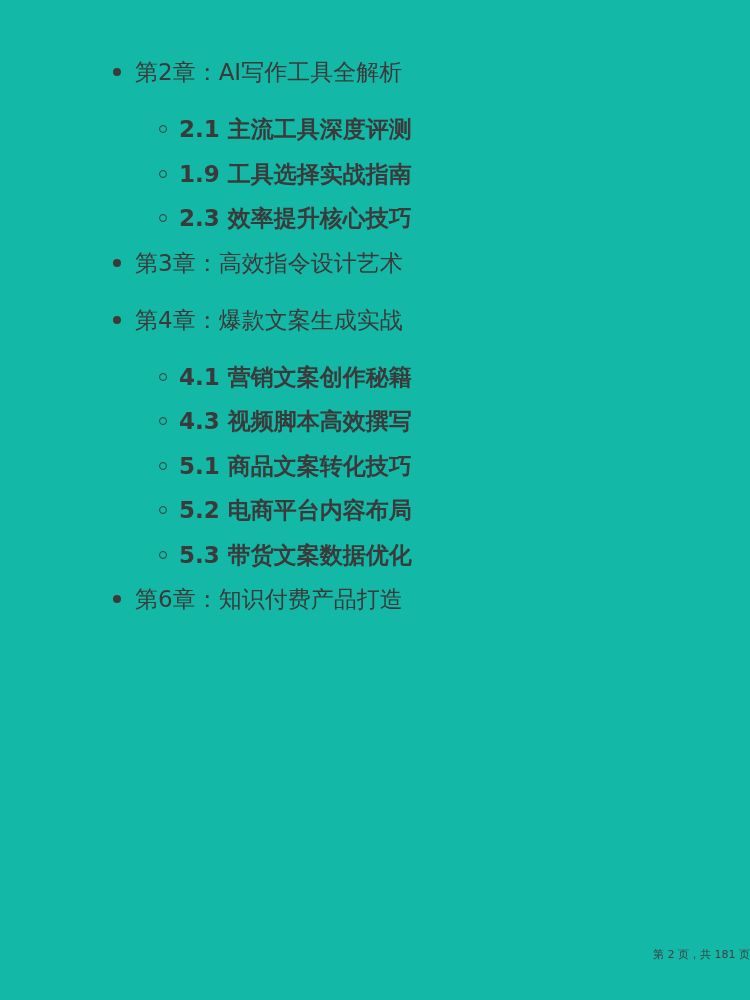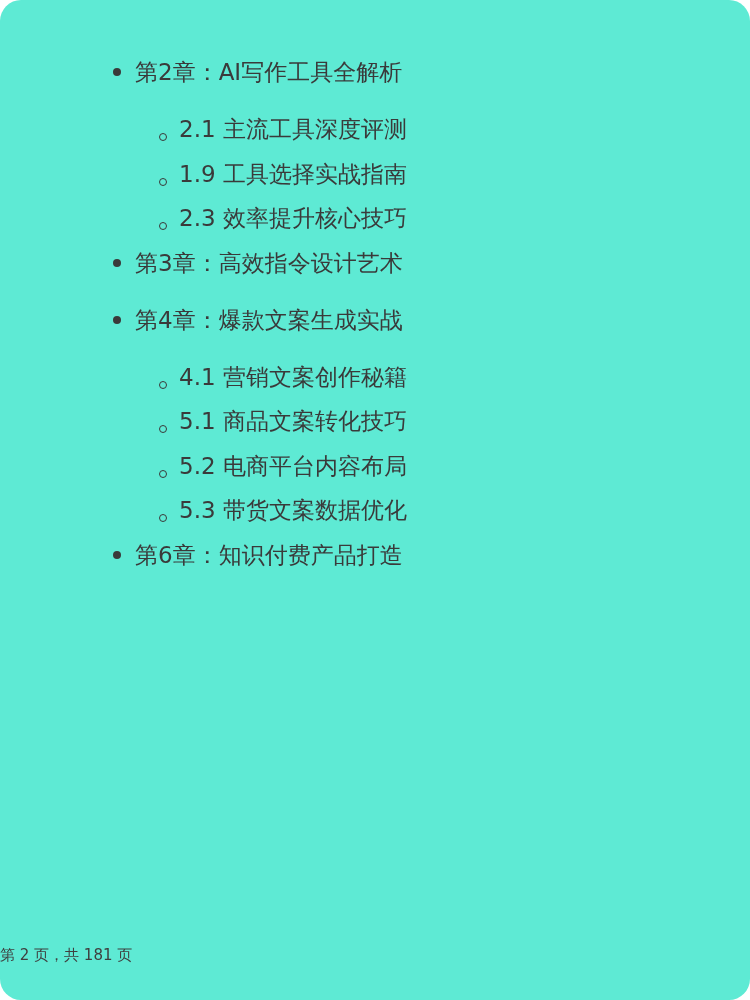--- a/index.html
+++ b/index.html
@@ -1,24 +1,23 @@
 <!DOCTYPE html>
 <html><head>
 <meta charset="utf-8">
 <style>
   html, body { margin: 0; padding: 0; background: #ffffff; }
   .page {
     position: relative;
     width: 750px;
     height: 1000px;
-    background: #5eead4;
+    background: #14b8a6;
     overflow: hidden;
     font-family: "DejaVu Sans", "Liberation Sans", sans-serif;
     color: #3a3a3a;
-    border-radius: 21px;
   }
   .toc {
     position: absolute;
     top: 60px;
     left: 113px;
   }
   .chapter-row {
     display: flex;
     align-items: center;
     margin-bottom: 33px;
@@ -35,43 +34,44 @@
     font-size: 23px;
     line-height: 24px;
     white-space: nowrap;
   }
   .sub-list {
     margin-left: 46px;
     margin-bottom: 11.5px;
   }
   .sub-row {
     display: flex;
-    align-items: flex-end;
+    align-items: center;
     margin-bottom: 20.5px;
+    font-weight: bold;
   }
   .circle {
     flex: none;
     width: 6px;
     height: 6px;
     border: 1.5px solid #3a3a3a;
     border-radius: 50%;
     margin-right: 12px;
   }
   .sub-text {
     font-size: 23px;
     line-height: 24px;
     white-space: nowrap;
   }
   .footer {
     position: absolute;
     top: 946px;
     left: 0;
     right: 0;
-    text-align: left;
-    font-size: 15px;
+    text-align: right;
+    font-size: 11px;
     line-height: 18px;
     color: #3f3f3f;
   }
 </style>
 </head>
 <body>
 
 <div class="page">
   <div class="toc">
 
@@ -106,20 +106,24 @@
     <div class="chapter">
       <div class="chapter-row">
         <span class="bullet"></span>
         <span class="chapter-title">第4章：爆款文案生成实战</span>
       </div>
       <div class="sub-list">
         <div class="sub-row">
           <span class="circle"></span>
           <span class="sub-text">4.1 营销文案创作秘籍</span>
         </div>
+        <div class="sub-row">
+          <span class="circle"></span>
+          <span class="sub-text">4.3 视频脚本高效撰写</span>
+        </div>
       </div>
     </div>
 
     <div class="chapter">
       <div class="sub-list">
         <div class="sub-row">
           <span class="circle"></span>
           <span class="sub-text">5.1 商品文案转化技巧</span>
         </div>
         <div class="sub-row">

